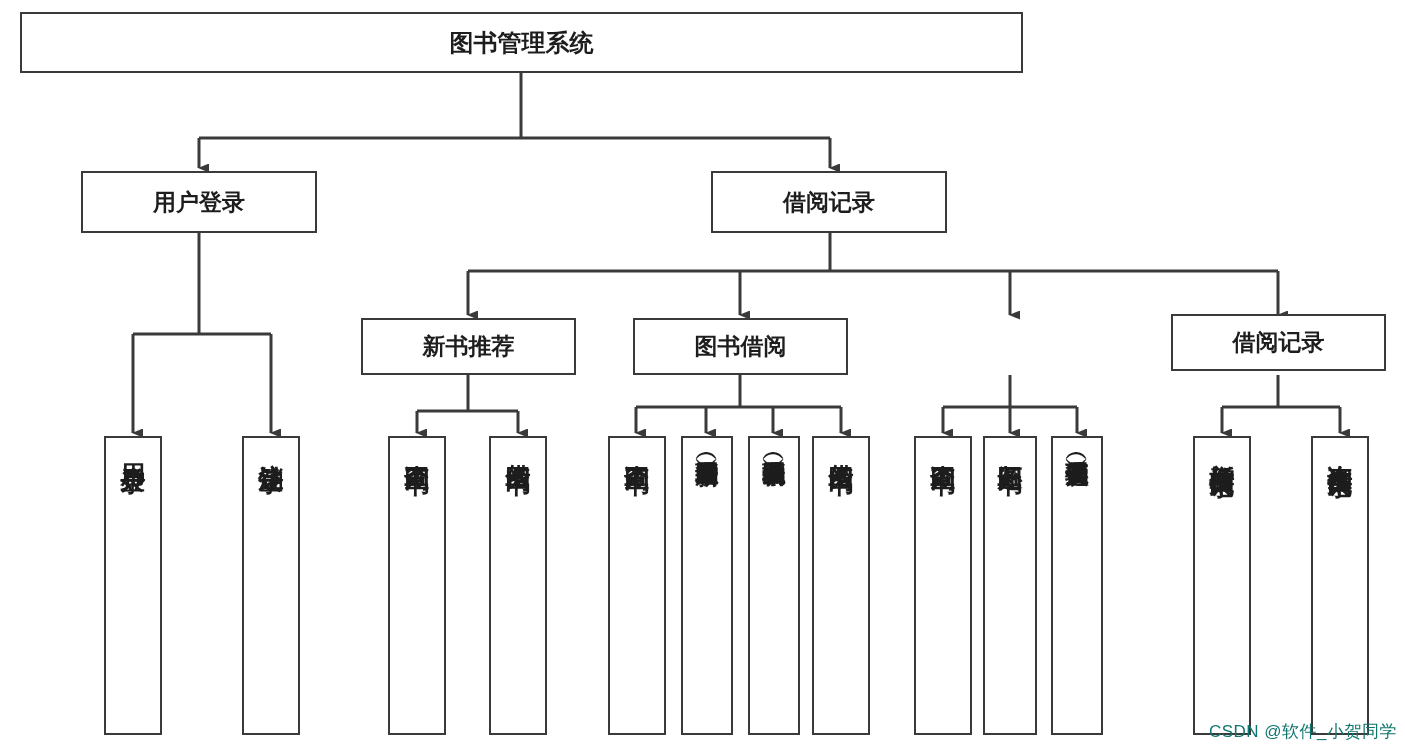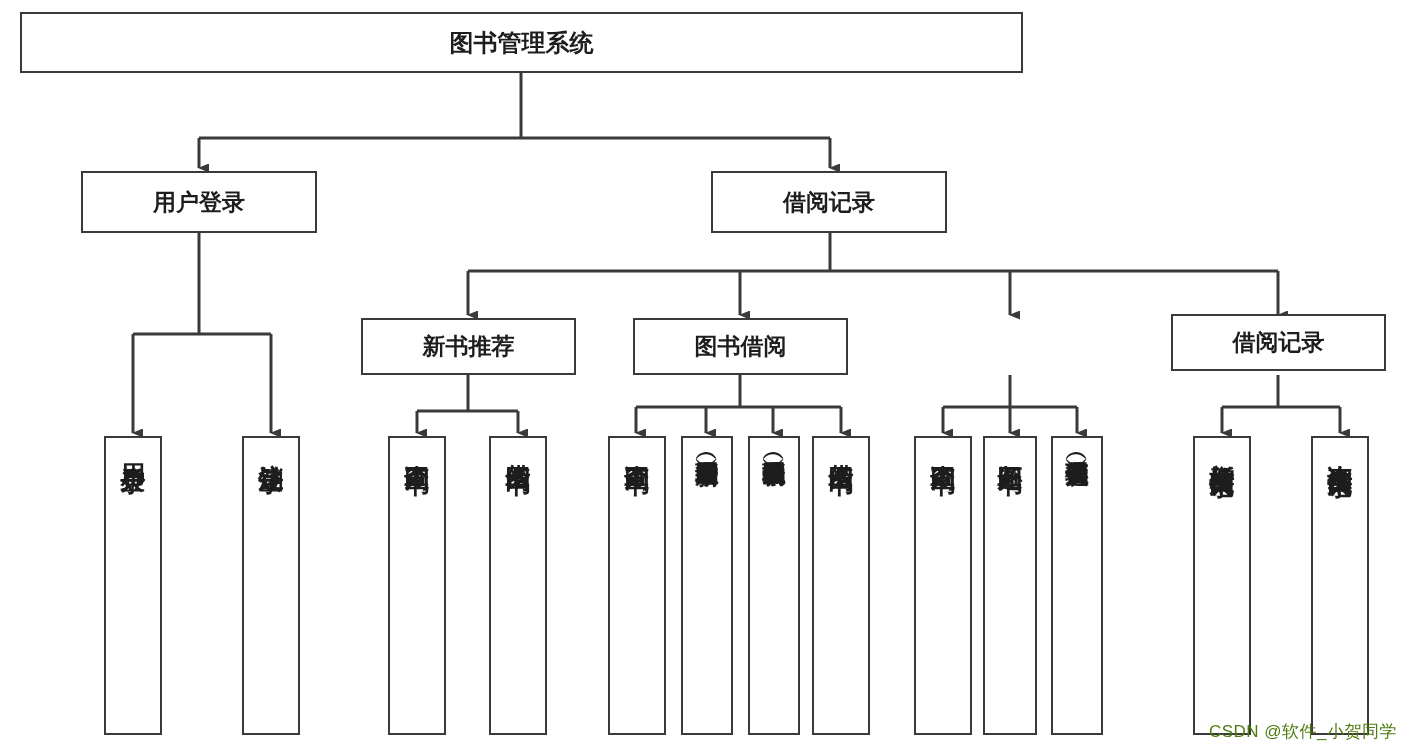--- a/index.html
+++ b/index.html
@@ -67,21 +67,21 @@
   }
   .node.vert.narrow .node-label {
     font-size: 23px;
     letter-spacing: 0px;
   }
   #watermark {
     position: absolute;
     right: 8px;
     bottom: 4px;
     font-size: 17px;
-    color: #4d7c0f;
+    color: #0f766e;
     letter-spacing: 0.5px;
     z-index: 5;
     white-space: nowrap;
   }
 </style>
 </head>
 <body>
 
 <div id="diagram-canvas">
 

